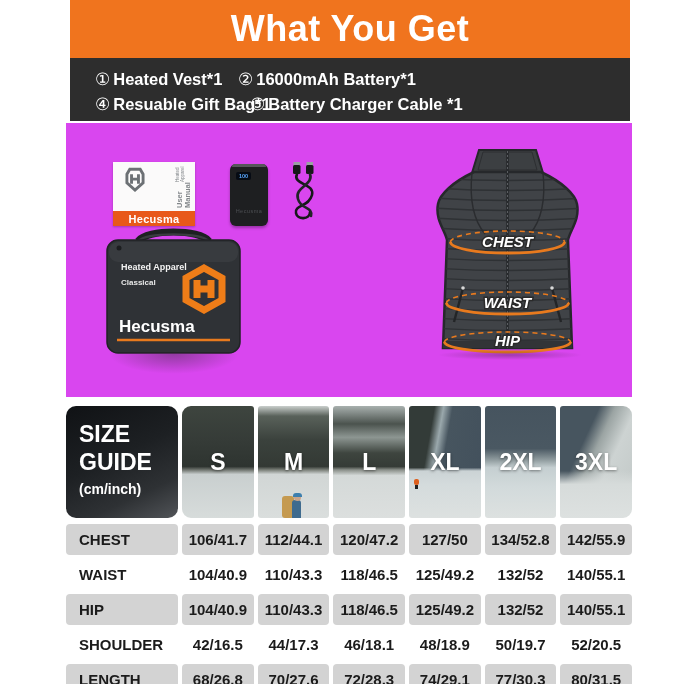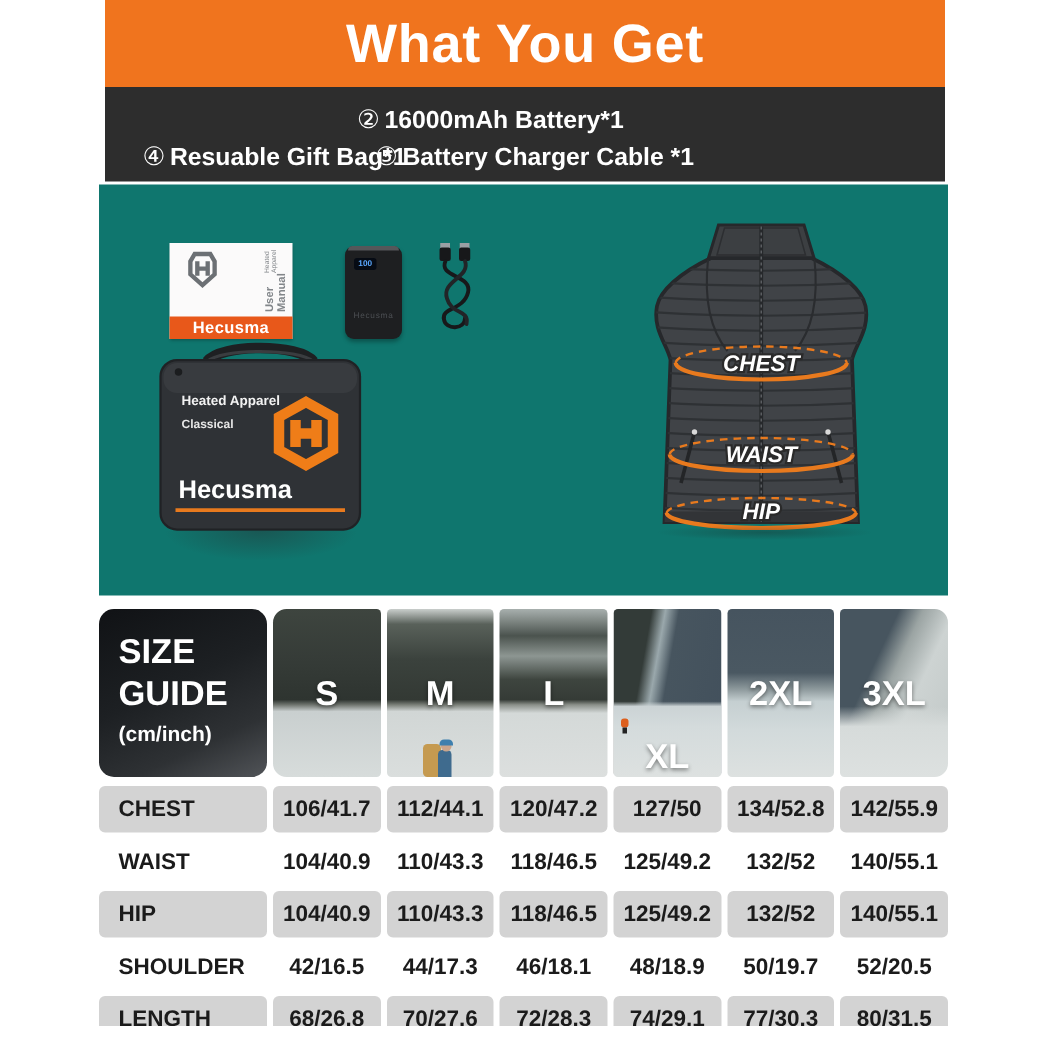--- a/index.html
+++ b/index.html
@@ -15,21 +15,21 @@
   .items-bar{position:absolute;left:70px;top:58px;width:560px;height:63px;background:#2D2D2D;}
   .item{position:absolute;color:#ffffff;font-size:16.5px;font-weight:bold;white-space:nowrap;}
   .item .num{font-weight:normal;font-size:17px;margin-right:3px;}
   .item-1{left:25px;top:11px;}
   .item-2{left:168px;top:11px;}
   .item-3{left:352px;top:11px;}
   .item-4{left:25px;top:36px;}
   .item-5{left:180px;top:36px;}
 
   
-  .products-panel{position:absolute;left:66px;top:123px;width:566px;height:274px;background:#0f766e;}
+  .products-panel{position:absolute;left:66px;top:123px;width:566px;height:274px;background:#d946ef;}
 
   
   .manual{position:absolute;left:47px;top:39px;width:82px;height:64px;background:#fbfafa;
           box-shadow:0 1px 2px rgba(0,0,0,.25);}
   .manual-logo{position:absolute;left:7px;top:5px;}
   .manual-side{position:absolute;right:3px;top:4px;height:42px;display:flex;
                writing-mode:vertical-rl;transform:rotate(180deg);color:#82868a;line-height:1.1;}
   .manual-side .small{font-size:4.5px;}
   .manual-side .big{font-size:7.5px;font-weight:bold;}
   .manual-band{position:absolute;left:0;bottom:0;width:100%;height:15px;background:#E8581A;
@@ -71,21 +71,21 @@
   .photo{position:relative;border-radius:3px;display:flex;align-items:center;justify-content:center;overflow:hidden;}
   .photo.first{border-top-left-radius:9px;border-bottom-left-radius:9px;}
   .photo.last{border-top-right-radius:9px;border-bottom-right-radius:9px;align-items:center;}
   .sg-size{position:relative;z-index:3;color:#ffffff;font-weight:bold;font-size:23px;
            text-shadow:0 1px 3px rgba(0,0,0,.45);}
   .photo-s{background:linear-gradient(to bottom,#3e453f 0%,#353b37 32%,#2e3430 54%,#6f746e 57%,#c9cfcf 61%,#d7dcdb 100%);}
   .photo-m{background:linear-gradient(to bottom,#c9cecc 0%,#59615a 9%,#3b423d 30%,#333934 54%,#7a7f78 57%,#d1d6d5 61%,#dadedd 100%);}
   .photo-l{background:linear-gradient(to bottom,#a8b0ae 0%,#4b534e 16%,#8d9692 28%,#3e453f 42%,#353b36 54%,#8a8f89 57%,#d4d9d8 62%,#dcdfde 100%);}
   .photo-xl{background:
       linear-gradient(to bottom,rgba(0,0,0,0) 0%,rgba(0,0,0,0) 55%,#cbd3d5 58%,#d4dbdc 70%,#dde1e0 100%),
-      linear-gradient(100deg,#333b38 0%,#333b38 28%,#9aa8ac 38%,#47555f 48%,#42505c 100%); align-items: flex-end;}
+      linear-gradient(100deg,#333b38 0%,#333b38 28%,#9aa8ac 38%,#47555f 48%,#42505c 100%);}
   .photo-2xl{background:linear-gradient(to bottom,#46545f 0%,#4a5862 38%,#8f9b9e 48%,#c5cfd1 55%,#d2dadb 72%,#dde1e0 100%);}
   .photo-3xl{background:
       linear-gradient(to bottom,rgba(0,0,0,0) 0%,rgba(0,0,0,0) 58%,#d6dbda 70%,#dde1e0 100%),
       linear-gradient(115deg,#47555f 0%,#47555f 32%,#9ba4a3 45%,#cdd3d2 62%,#bfc6c5 100%);}
   .hiker-m{position:absolute;left:34%;bottom:0;width:22px;height:30px;z-index:2;}
   .hiker-m .pack{position:absolute;left:0;bottom:0;width:12px;height:22px;background:#c59a50;border-radius:3px;}
   .hiker-m .body{position:absolute;left:10px;bottom:0;width:9px;height:18px;background:#3f6b8e;border-radius:3px 3px 0 0;}
   .hiker-m .head{position:absolute;left:12px;bottom:17px;width:7px;height:7px;background:#c9a58c;border-radius:50%;}
   .hiker-m .cap{position:absolute;left:11px;bottom:21px;width:9px;height:4px;background:#3d7fae;border-radius:3px 3px 0 0;}
   .hiker-xl{position:absolute;left:7%;bottom:26%;width:5px;height:10px;z-index:2;}
@@ -103,20 +103,21 @@
 </head>
 <body>
 
 <div class="page">
 
   <div class="banner">
     <h1>What You Get</h1>
   </div>
 
   <div class="items-bar">
+    <span class="item item-1"><span class="num">①</span><span>Heated Vest*1</span></span>
     <span class="item item-2"><span class="num">②</span><span>16000mAh Battery*1</span></span>
     <span class="item item-4"><span class="num">④</span><span>Resuable Gift Bag*1</span></span>
     <span class="item item-5"><span class="num">⑤</span><span>Battery Charger Cable *1</span></span>
   </div>
 
   <div class="products-panel">
 
     <div class="manual">
       <svg class="manual-logo" width="30" height="26" viewBox="0 0 100 90">
         <path d="M32,8 L68,8 L78,25 L78,55 L50,80 L22,55 L22,25 Z" fill="none" stroke="#6c7074" stroke-width="10"></path>

